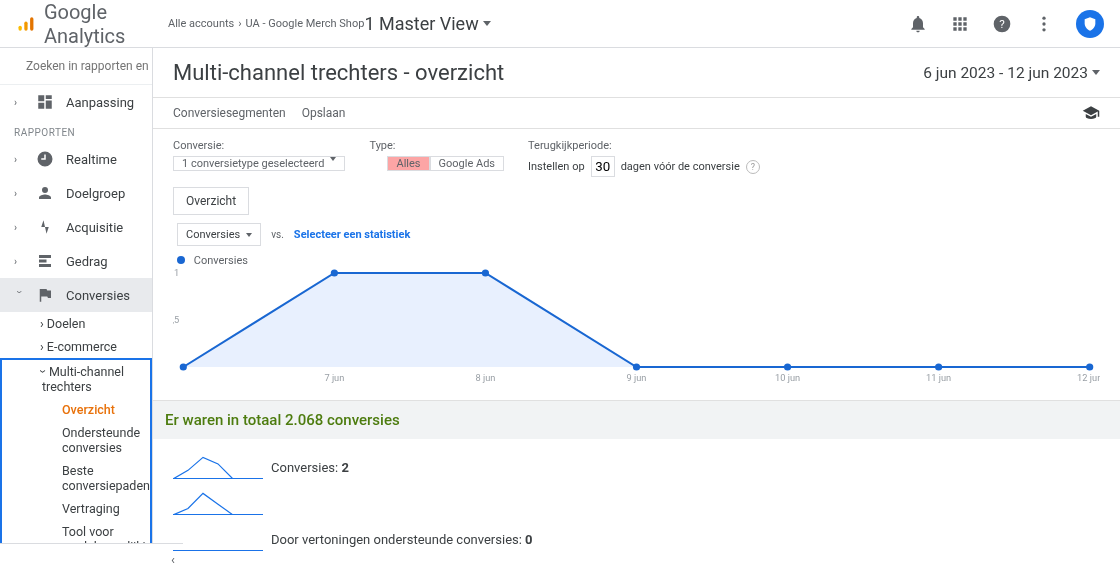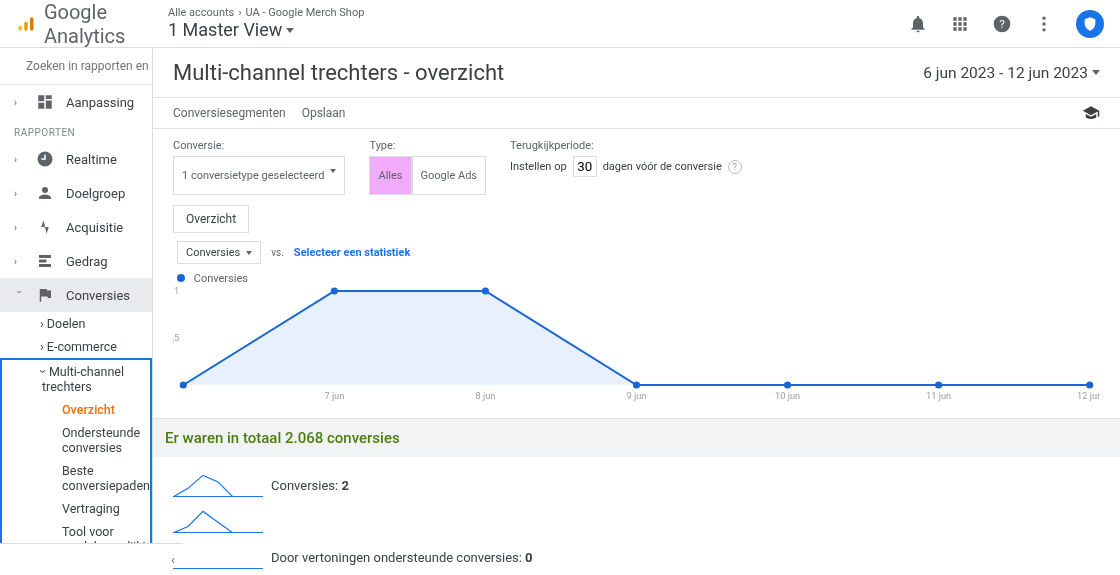--- a/index.html
+++ b/index.html
@@ -2,21 +2,21 @@
 <html><head>
 <meta charset="utf-8">
 <style>
 * { margin: 0; padding: 0; box-sizing: border-box; font-family: Roboto, Arial, sans-serif; }
 body { background: #fff; color: #3c4043; font-size: 13px; width: 1120px; height: 575px; overflow: hidden; }
 
 .topbar { height: 48px; border-bottom: 1px solid #dadce0; display: flex; align-items: center; padding: 0 16px; }
 .logo-area { display: flex; align-items: center; gap: 8px; width: 152px; }
 .logo-icon { width: 24px; height: 24px; }
 .logo-text { font-size: 20px; color: #5f6368; }
-.account-area { flex: 1; display: flex; flex-direction: column; line-height: 1.2; }
+.account-area { flex: 1; display: flex; flex-direction: row; line-height: 1.2; }
 .breadcrumb { font-size: 11px; color: #5f6368; display: flex; align-items: center; gap: 4px; }
 .view-name { font-size: 18px; color: #3c4043; display: flex; align-items: center; gap: 4px; }
 .topbar-icons { display: flex; align-items: center; gap: 22px; }
 .top-icon { width: 20px; height: 20px; fill: #5f6368; cursor: pointer; }
 .shield { width: 28px; height: 28px; background: #1a73e8; border-radius: 50%; display: flex; align-items: center; justify-content: center; }
 
 .main { display: flex; height: 527px; }
 .sidebar { width: 153px; border-right: 1px solid #dadce0; overflow-y: auto; font-size: 13px; }
 .search-row { display: flex; align-items: center; gap: 12px; padding: 10px 14px; border-bottom: 1px solid #eceff1; }
 .search-input { border: none; outline: none; font-size: 12px; color: #80868b; flex: 1; }
@@ -34,24 +34,24 @@
 .content { flex: 1; overflow-y: auto; }
 .page-title { font-size: 22px; color: #3c4043; padding: 12px 20px; }
 .title-row { display: flex; justify-content: space-between; align-items: center; }
 .date-range { font-size: 15.5px; color: #3c4043; padding-right: 20px; display: flex; align-items: center; gap: 4px; }
 .subbar { display: flex; align-items: center; gap: 16px; padding: 6px 20px; border-top: 1px solid #e0e0e0; border-bottom: 1px solid #e0e0e0; font-size: 12px; color: #5f6368; }
 .subbar .right { margin-left: auto; }
 .cap-icon { width: 18px; height: 18px; }
 
 .controls-bar { display: flex; align-items: flex-start; gap: 24px; padding: 10px 20px; font-size: 11px; color: #5f6368; }
 .control-col { display: flex; flex-direction: column; gap: 4px; }
-.pill { border: 1px solid #dadce0; padding: 12px 8px; font-size: 11px; display: flex; align-items: flex-start; gap: 6px; background: #fff; }
+.pill { border: 1px solid #dadce0; padding: 0 8px; font-size: 11px; display: flex; align-items: flex-start; gap: 6px; background: #fff; }
 .btn-group { display: flex; }
 .btn-group .pill { border-radius: 0; }
-.btn-group .pill:first-child { background: #f0abfc; }
+.btn-group .pill:first-child { background: #fca5a5; margin-left: 18px; }
 .num-input { width: 24px; border: 1px solid #dadce0; padding: 2px; text-align: center; }
 .pct-row { display: flex; align-items: center; gap: 6px; font-size: 11px; color: #5f6368; padding: 0 20px 8px; }
 .pct-circle { width: 12px; height: 12px; border-radius: 50%; background: #aecbfa; }
 
 .tab-row { display: flex; padding: 0 20px; }
 .tab { border: 1px solid #dadce0; padding: 6px 12px; font-size: 12px; background: #fff; }
 .metric-row { display: flex; align-items: center; gap: 10px; padding: 8px 24px; font-size: 11px; }
 .metric-drop { border: 1px solid #dadce0; padding: 4px 8px; display: flex; align-items: center; gap: 6px; }
 .vs { font-size: 10px; color: #5f6368; }
 .select-metric { color: #1a73e8; font-size: 11px; font-weight: bold; }

